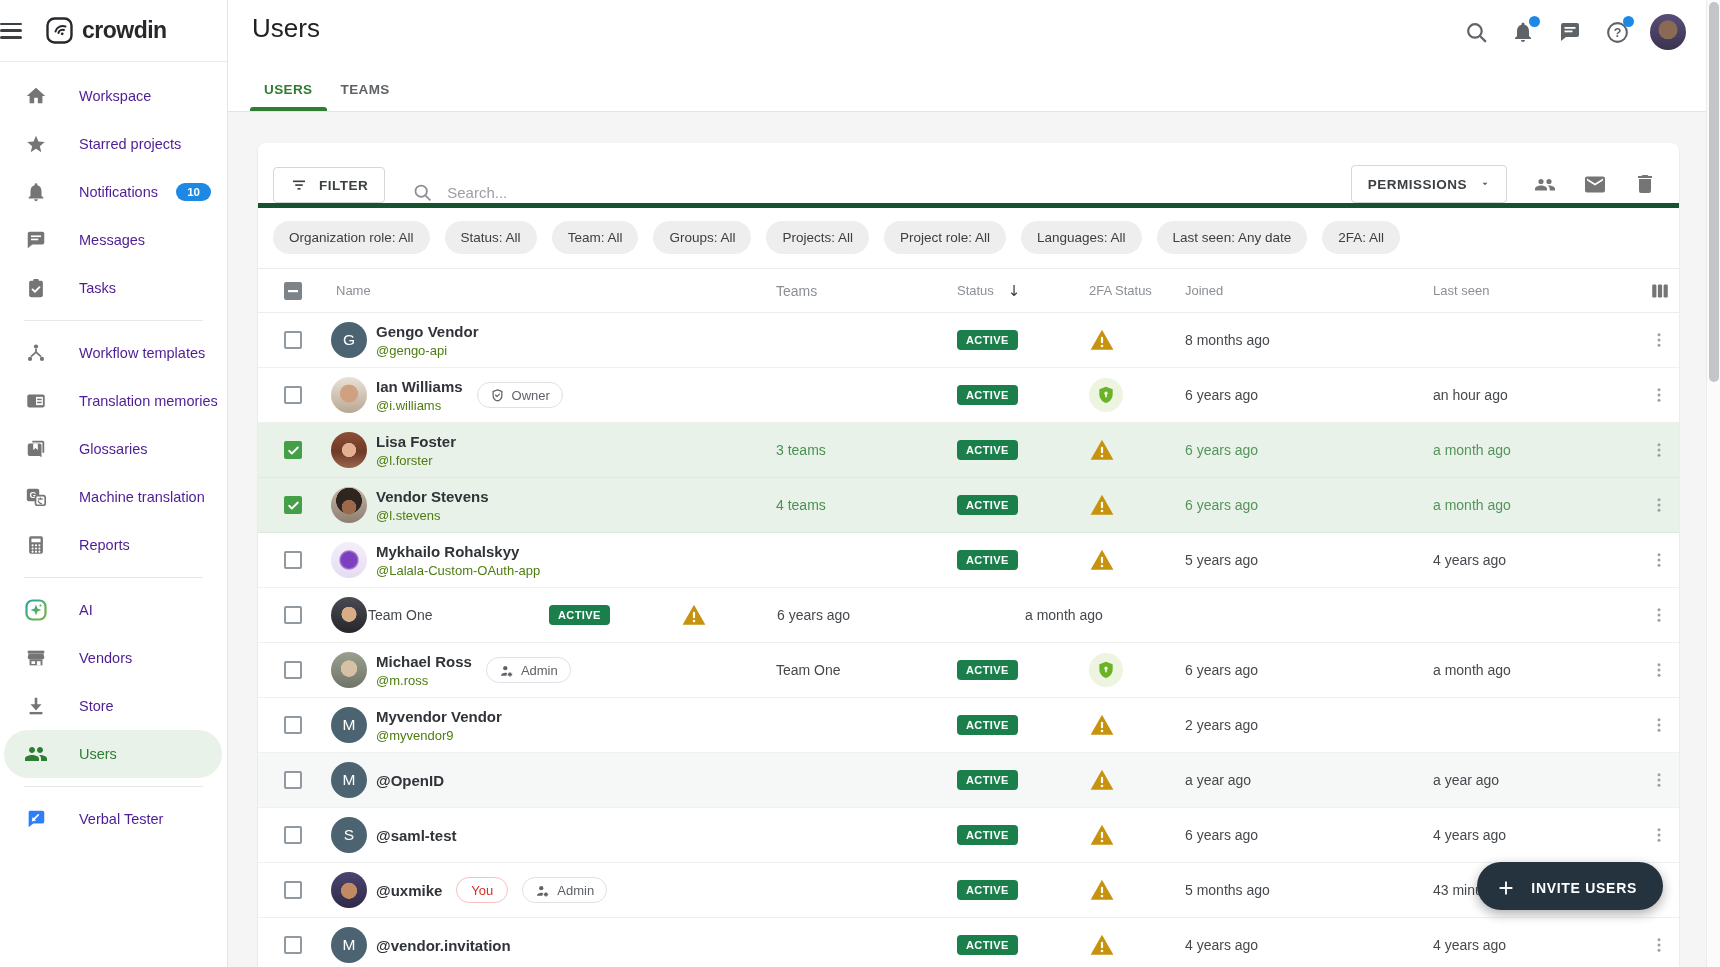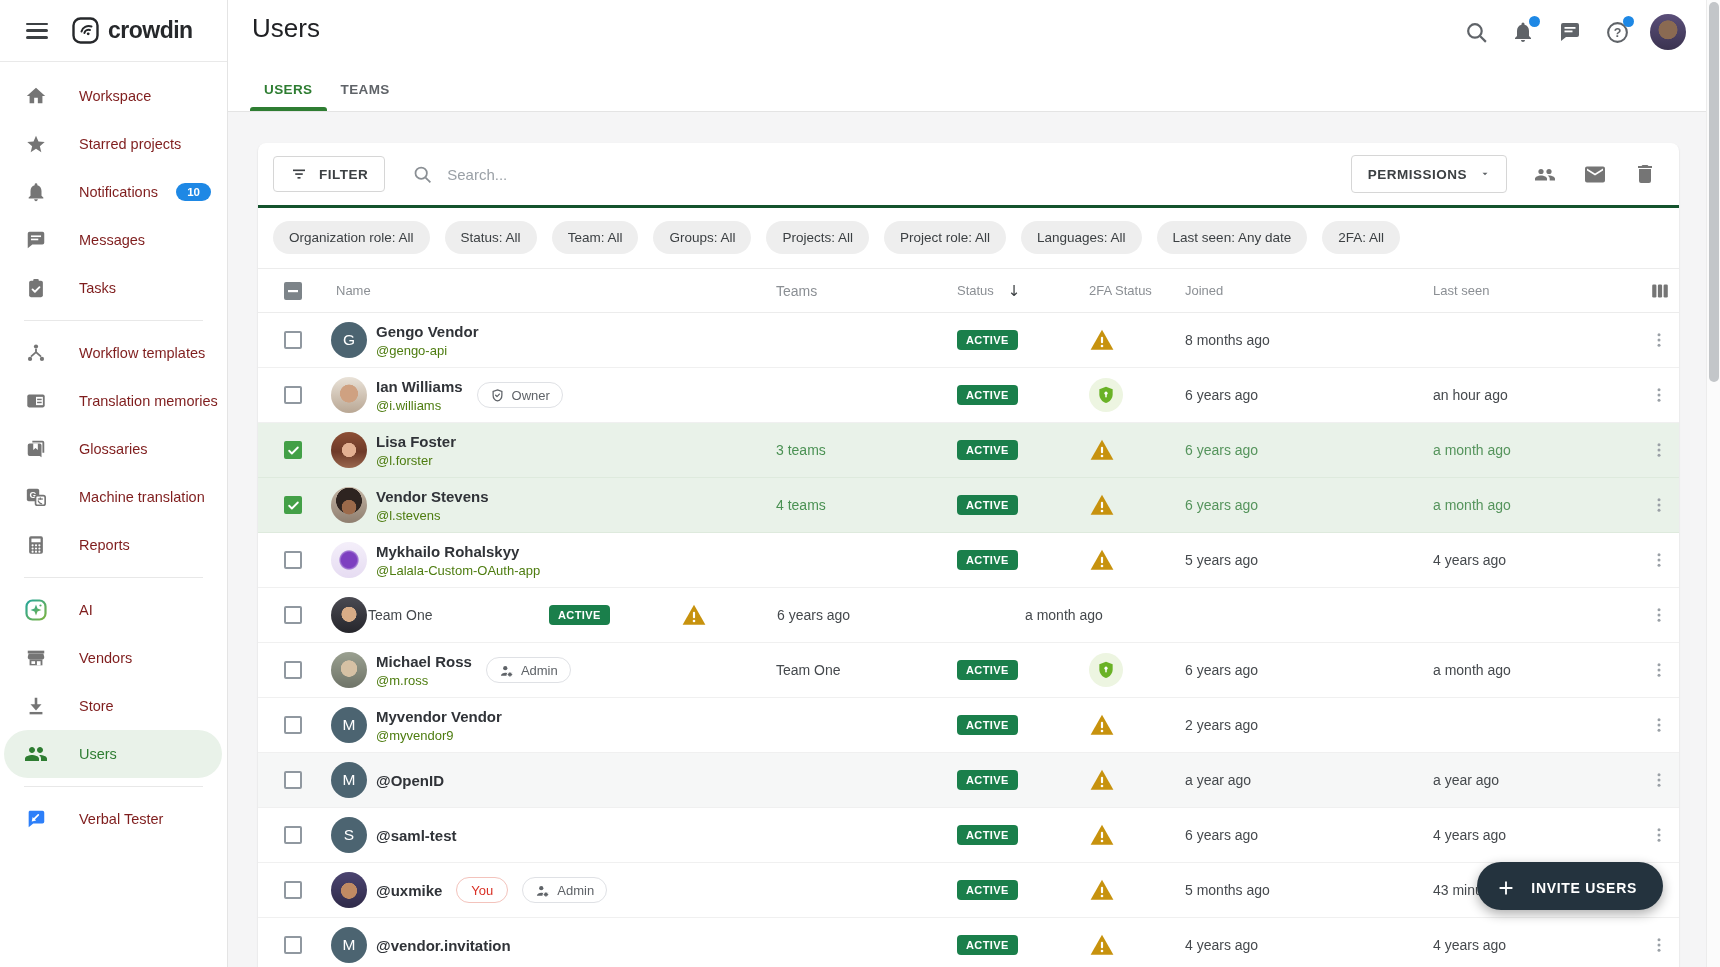--- a/index.html
+++ b/index.html
@@ -2,29 +2,29 @@
 <html><head>
 <meta charset="utf-8">
 <style>
   * { margin:0; padding:0; box-sizing:border-box; }
   html,body { width:1720px; height:967px; overflow:hidden; background:#fff;
     font-family:"Liberation Sans","DejaVu Sans",sans-serif; }
   .app { display:flex; width:1720px; height:967px; position:relative; }
 
   
   .sidebar { width:228px; flex:0 0 228px; border-right:1px solid #e4e4e4; background:#fff; }
-  .sidebar-header { height:62px; display:flex; align-items:center; padding-left:26px; border-bottom:1px solid #e9e9e9; gap:24px; }
+  .sidebar-header { height:62px; display:flex; align-items:center; border-bottom:1px solid #e9e9e9; gap:24px; }
   .hamburger { width:22px; height:16px; display:flex; flex-direction:column; justify-content:space-between; cursor:pointer; }
   .hamburger i { height:2.6px; background:#3c4043; border-radius:2px; }
   .logo { display:flex; align-items:center; gap:9px; }
   .wordmark { font-size:23px; font-weight:700; color:#26282b; letter-spacing:-0.5px; }
   .side-nav { padding-top:10px; }
   .side-item { height:48px; display:flex; align-items:center; padding-left:24px; cursor:pointer; }
   .side-icon { width:24px; height:24px; margin-right:31px; color:#757575; display:flex; align-items:center; justify-content:center; }
-  .side-label { font-size:14.5px; color:#7f1d1d; }
+  .side-label { font-size:14.5px; color:#4c1d95; }
   .side-item.active { background:#e9f2e9; border-radius:26px; margin:0 5px 0 4px; padding-left:20px; }
   .side-item.active .side-icon { color:#2e7d32; }
   .side-item.active .side-label { color:#2e7d32; }
   .side-badge { margin-left:auto; margin-right:16px; background:#1e88e5; color:#fff; font-size:11.5px; font-weight:700; padding:3px 11px; border-radius:10px; }
   .side-divider { height:1px; background:#e8e8e8; margin:8px 24px; }
 
   
   .main { flex:1; display:flex; flex-direction:column; min-width:0; }
   .main-header { height:112px; position:relative; background:#fff; border-bottom:1px solid #e4e4e4; flex:0 0 112px; }
   .page-title { position:absolute; left:24px; top:13px; font-size:26px; font-weight:500; color:#202124; }
@@ -36,21 +36,21 @@
     background: radial-gradient(circle at 50% 44%, #8a6a52 0 34%, transparent 36%), linear-gradient(180deg,#5a4e79 0%, #3b3350 100%); }
   .tabs { position:absolute; left:22px; bottom:0; display:flex; }
   .tab { position:relative; padding:0 14px; height:44px; display:flex; align-items:center; font-size:13.5px; font-weight:700; letter-spacing:0.4px; color:#5f6368; cursor:pointer; }
   .tab.active { color:#2e7d32; }
   .tab.active::after { content:""; position:absolute; left:0; right:0; bottom:0; height:4px; background:#2e7d32; border-radius:3px 3px 0 0; }
 
   .content { flex:1; background:#f5f5f6; position:relative; overflow:hidden; }
   .card { position:absolute; left:30px; top:31px; width:1421px; height:900px; background:#fff; border-radius:8px; box-shadow:0 1px 2px rgba(0,0,0,.14); overflow:hidden; }
 
   
-  .toolbar { height:65px; display:flex; align-items:center; padding:0 22px 0 15px; border-bottom:3px solid #14532d; }
+  .toolbar { height:65px; display:flex; align-items:flex-end; padding:0 22px 0 15px; border-bottom:5px solid #14532d; }
   .btn-outline { display:flex; align-items:center; gap:11px; height:36px; padding:0 16px; background:#fff; border:1px solid #d6d6d6; border-radius:4px; font-size:13.5px; font-weight:600; letter-spacing:0.5px; color:#3c4043; cursor:pointer; font-family:inherit; }
   .searchbox { display:flex; align-items:center; gap:14px; margin-left:27px; color:#8a8f94; }
   .searchbox input { border:none; outline:none; font-size:15px; width:320px; color:#3c4043; font-family:inherit; background:transparent; }
   .searchbox input::placeholder { color:#9aa0a6; }
   .toolbar-right { margin-left:auto; display:flex; align-items:center; gap:26px; }
   .btn-outline.permissions { height:38px; gap:13px; }
   .caret { width:10px; height:10px; color:#5f6368; display:flex; }
   .tool-icon { width:24px; height:24px; color:#757575; cursor:pointer; display:flex; align-items:center; justify-content:center; }
 
   

